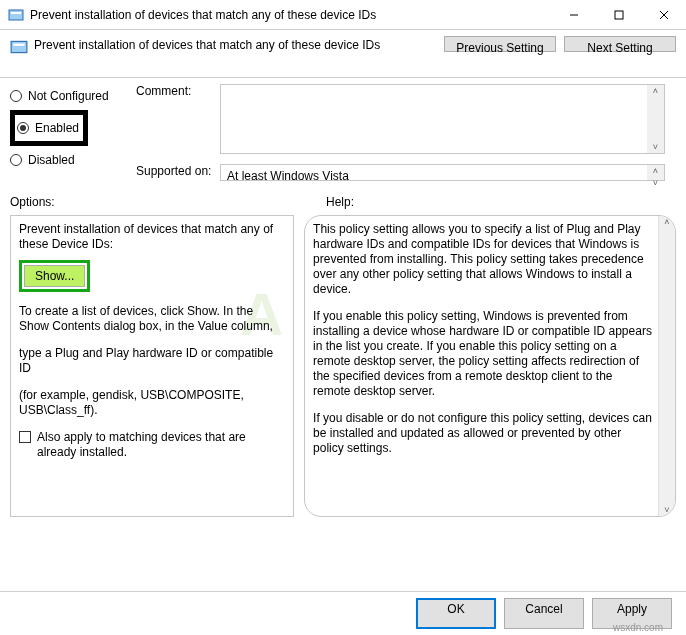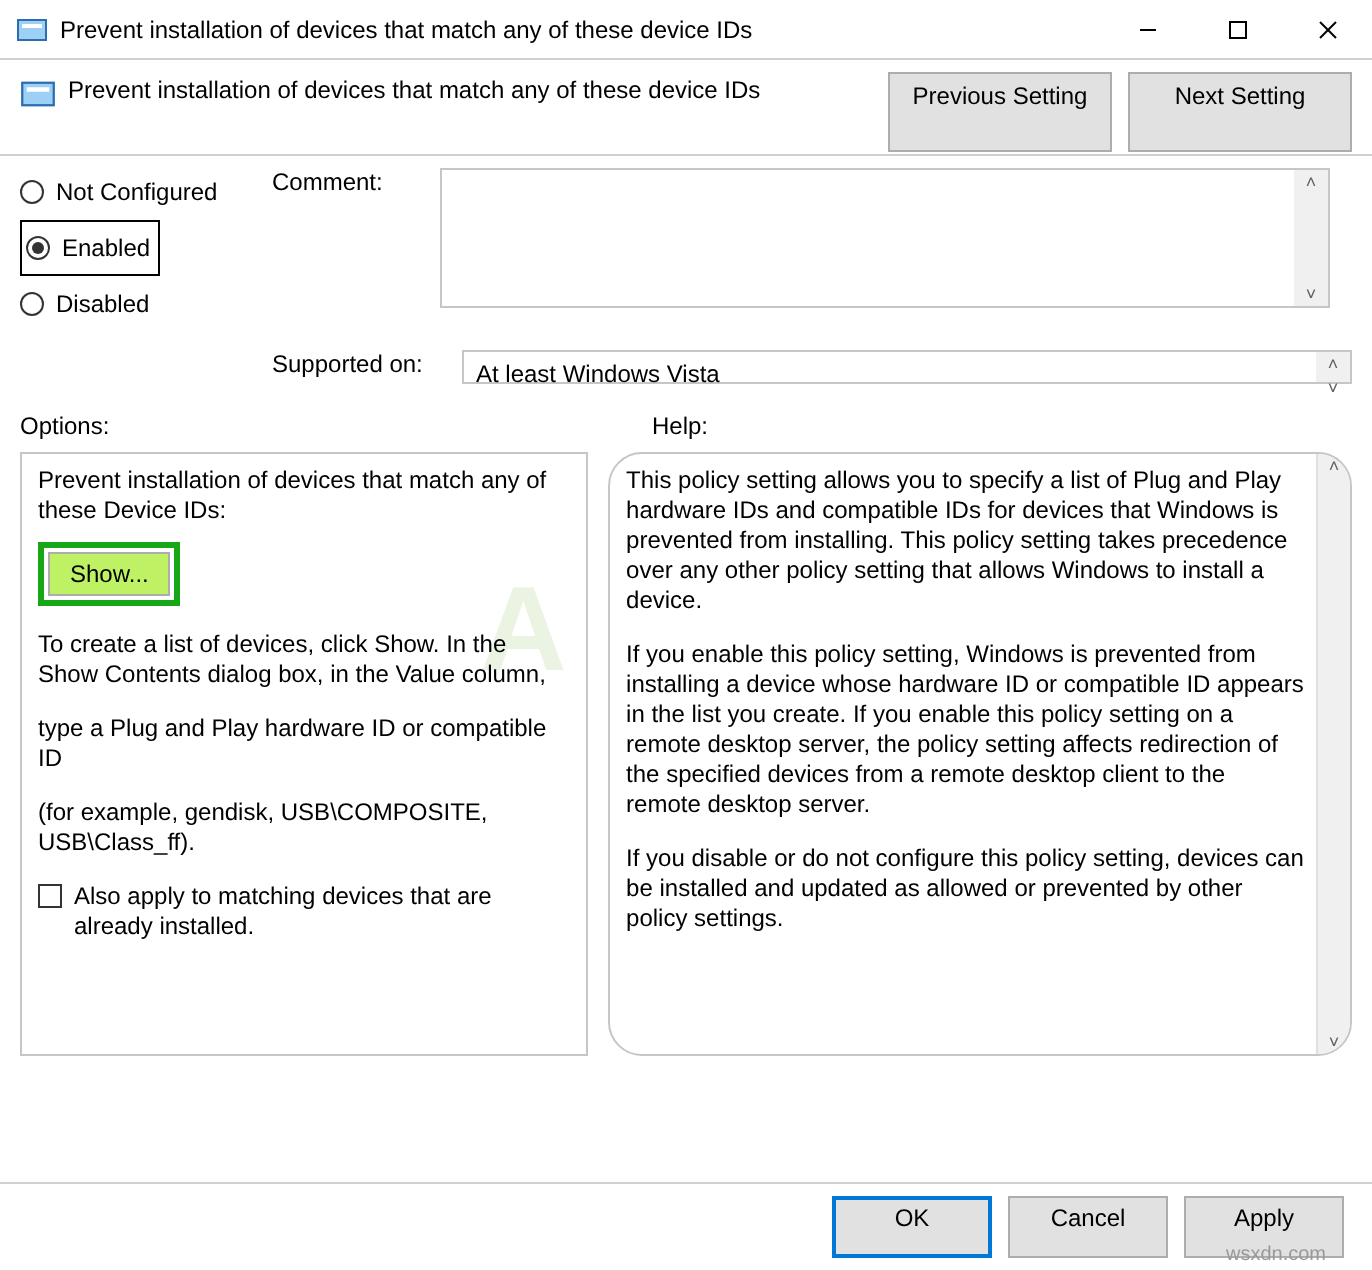--- a/index.html
+++ b/index.html
@@ -29,35 +29,35 @@
   .header-row {
     display: flex;
     align-items: flex-start;
     padding: 6px 10px 0 10px;
     border-bottom: 1px solid #d0d0d0;
     height: 48px;
   }
   .header-icon { width:18px; height:18px; margin-right:6px; margin-top:2px;}
   .header-title { flex:1; font-size:12px; padding-top:2px;}
   .nav-btn {
-    width: 112px; height:40px;
+    width: 112px; height:16px;
     border:1px solid #adadad;
     background:#e1e1e1;
     margin-left:8px;
     text-align:center;
     line-height:22px;
     font-size:12px;
   }
   .nav-btn:first-of-type{margin-left:0;}
   
   .config-area { padding: 4px 10px 0 10px; }
   .radio-row { display:flex; align-items:center; height:24px; margin:2px 0;}
   .radio { width:12px; height:12px; border:1px solid #333; border-radius:50%; margin-right:6px; display:flex; align-items:center; justify-content:center;}
   .radio.selected::after{content:""; width:6px; height:6px; background:#333; border-radius:50%;}
-  .hl-green { border:1px solid #000000; padding:1px 4px 1px 2px; display:inline-flex; align-items:center;}
+  .hl-green { border:5px solid #000000; padding:1px 4px 1px 2px; display:inline-flex; align-items:center;}
   
   .field-row { display:flex; }
   .ta-box { border:1px solid #c6c6c6; position:relative; }
   .ta-comment { width:445px; height:70px; }
   .ta-support { width:445px; height:17px; padding:4px 6px; line-height:14px;}
   .ta-scroll { position:absolute; right:0; top:0; width:17px; height:100%; background:#f0f0f0; display:flex; flex-direction:column; justify-content:space-between;}
   .ta-scroll span{ font-size:9px; color:#606060; text-align:center; line-height:12px;}
   
   .mid-labels{ display:flex; padding: 14px 10px 6px 10px;}
   .mid-labels .l{ width:316px;}
@@ -179,21 +179,21 @@
       <div class="field-row" style="margin-top:2px;">
         <div style="width:84px;">Comment:</div>
         <div class="ta-box ta-comment">
           <span></span>
           <div class="ta-scroll">
               <span>˄</span>
               <span>˅</span>
             </div>
         </div>
       </div>
-      <div class="field-row" style="margin-top:21px;justify-content:space-between;">
+      <div class="field-row" style="margin-top:10px;">
         <div style="width:84px;">Supported on:</div>
         <div class="ta-box ta-support">
           <span>At least Windows Vista</span>
           <div class="ta-scroll">
               <span>˄</span>
               <span>˅</span>
             </div>
         </div>
       </div>
     </div>

